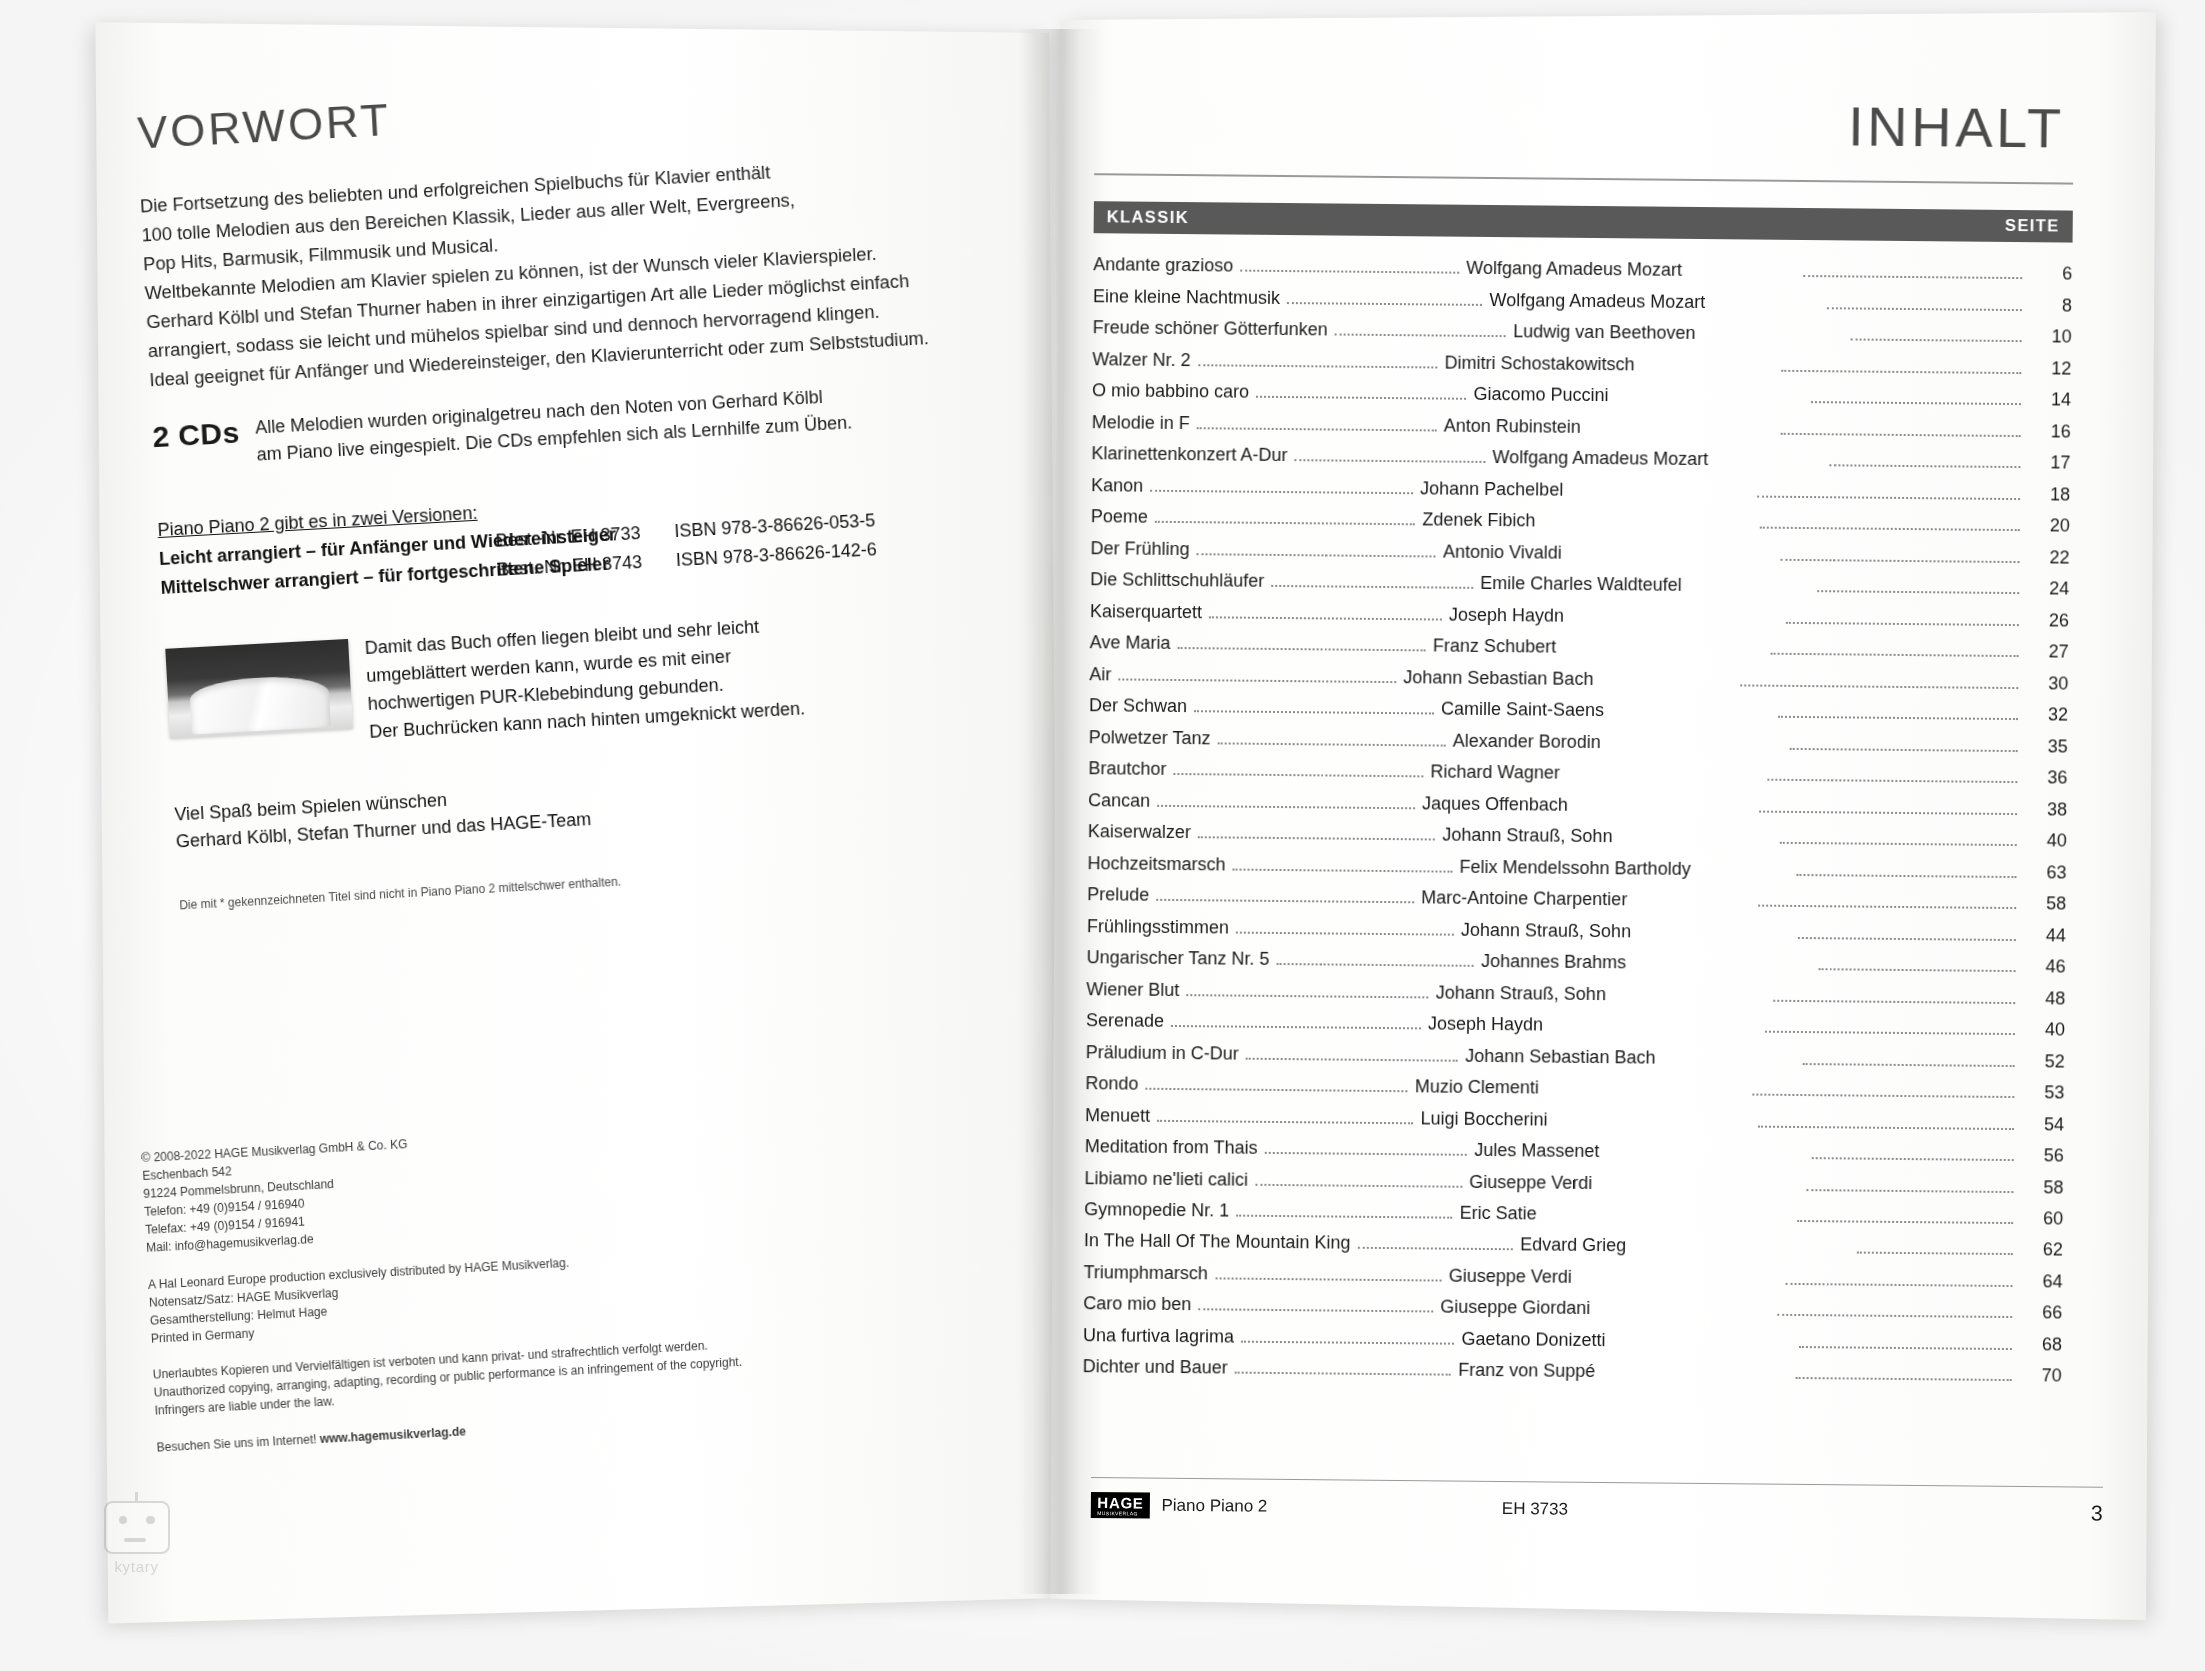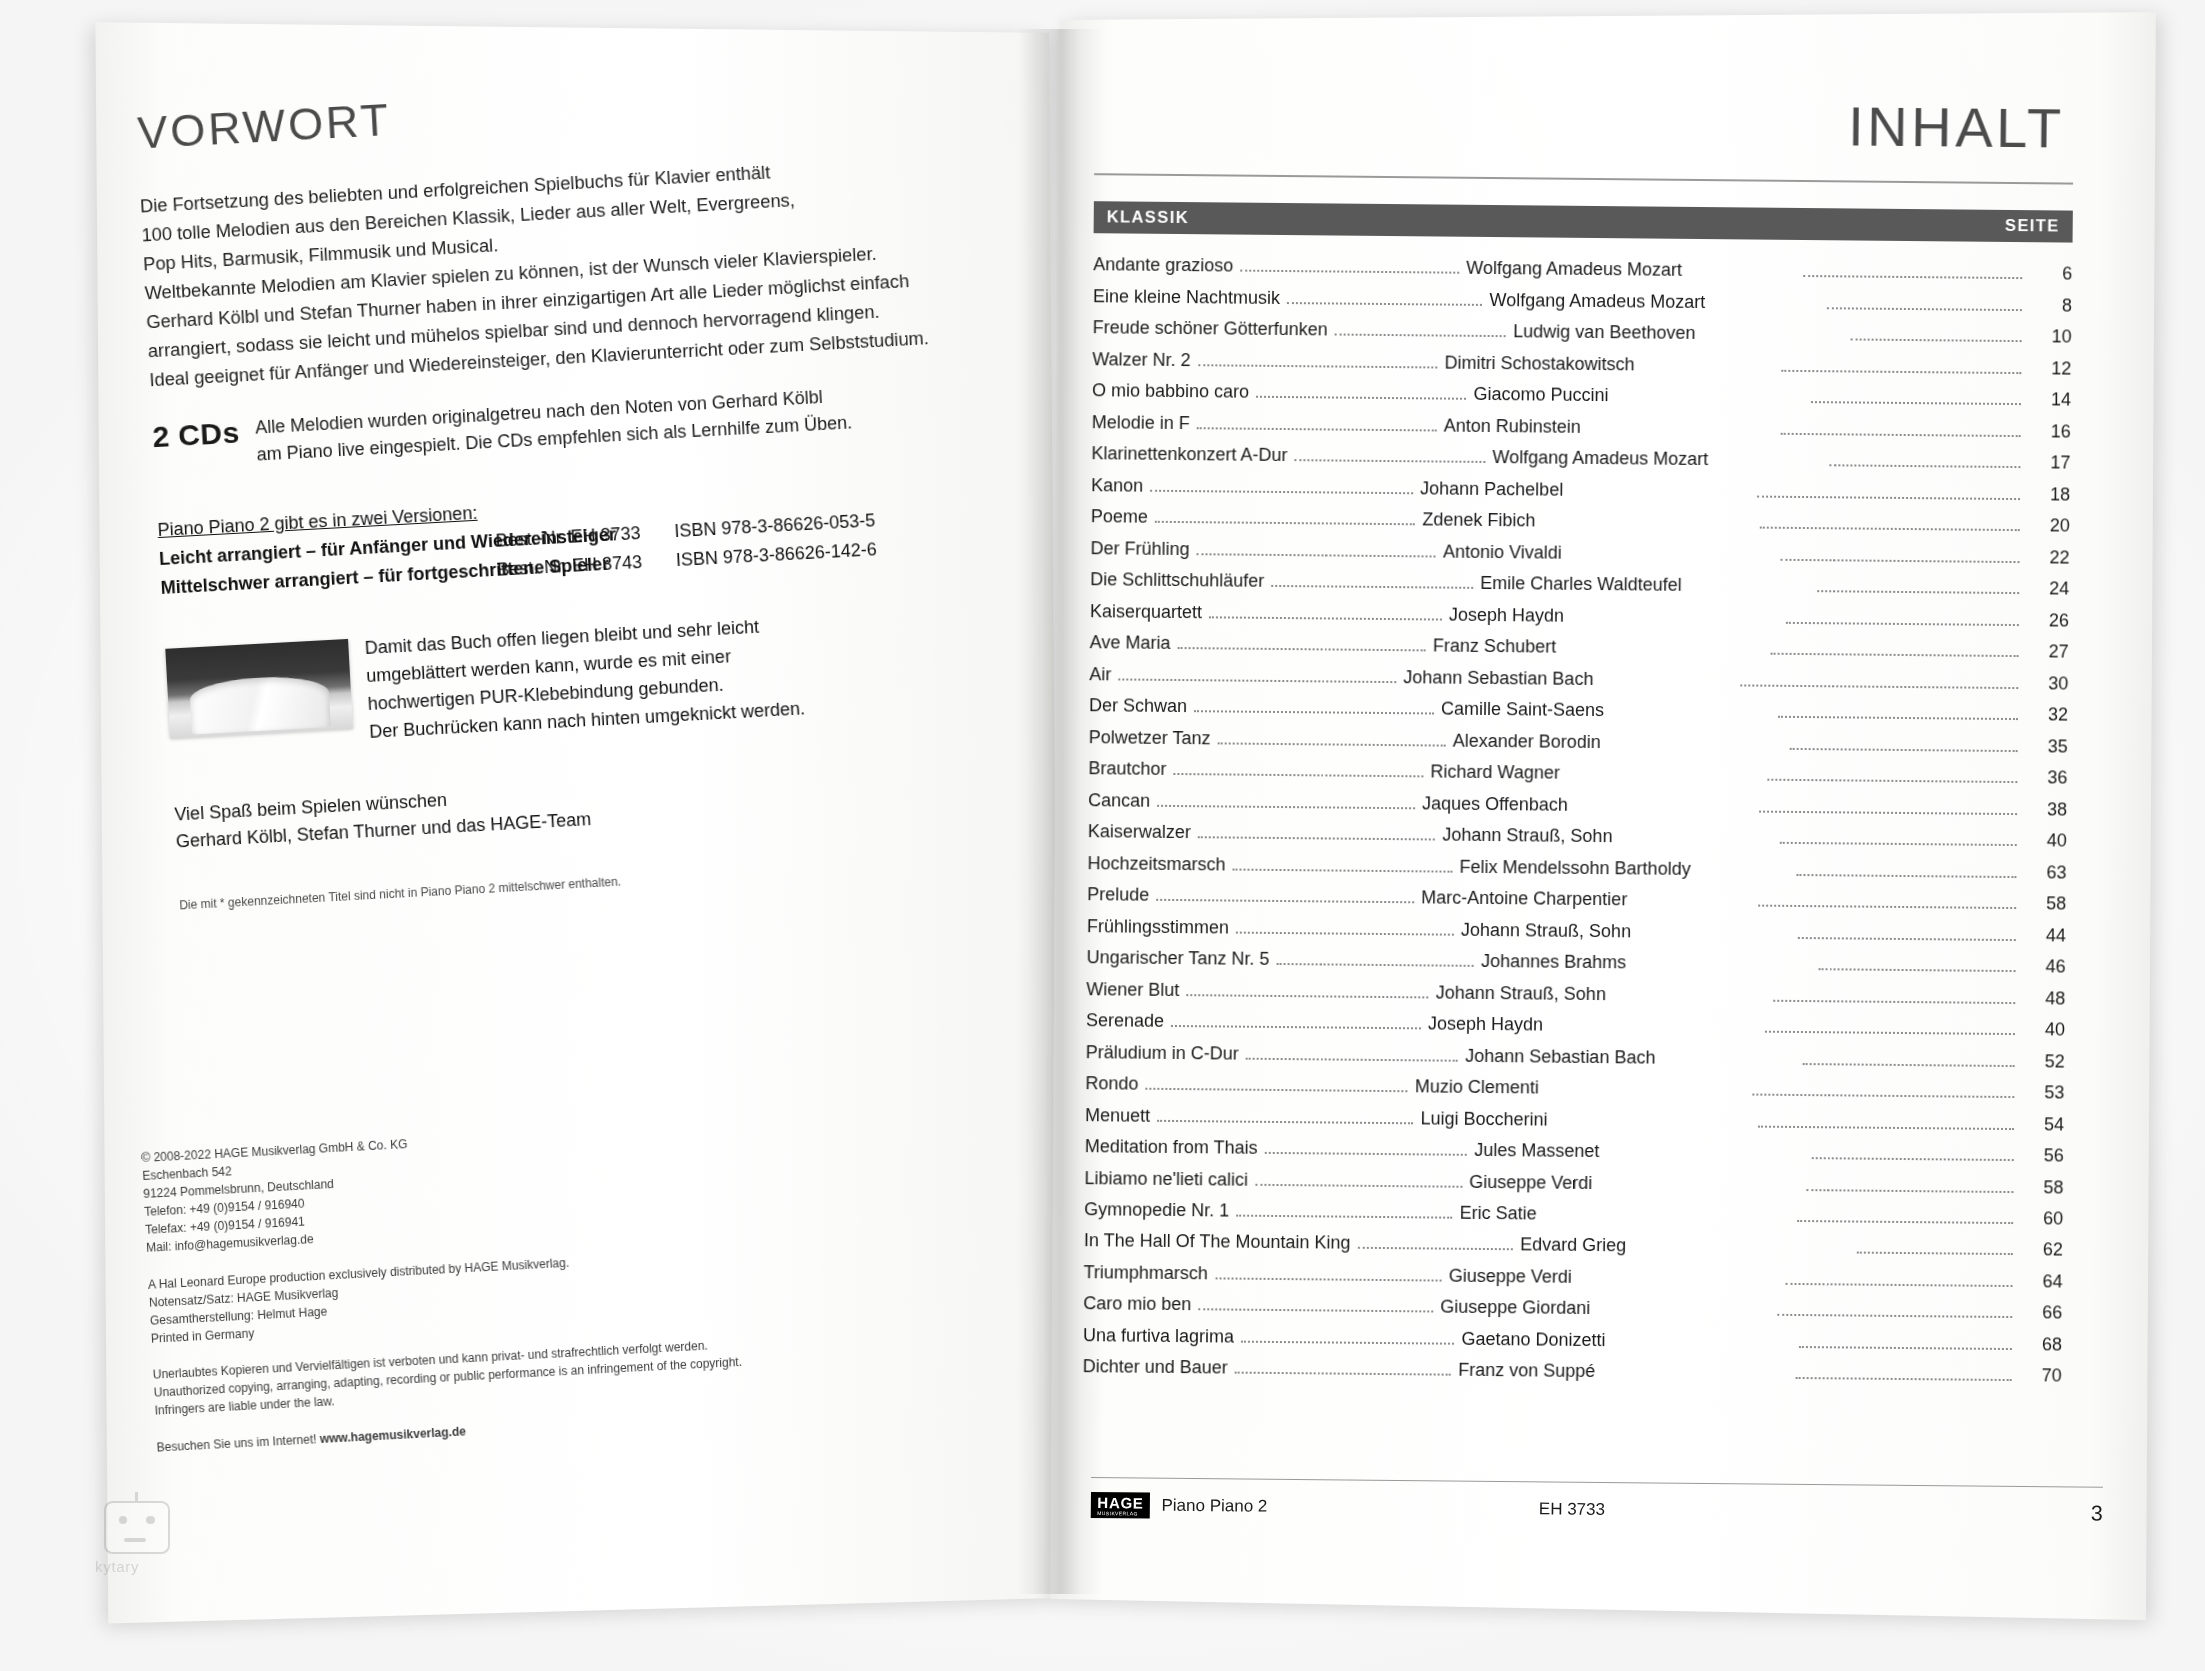--- a/index.html
+++ b/index.html
@@ -311,21 +311,21 @@
   .hage-logo small {
     display: block;
     font-size: 5px;
     letter-spacing: 0.4px;
     font-weight: 400;
     line-height: 5.7px;
   }
   .footer-book { margin-right: 0; }
   .footer-code {
     position: absolute;
-    left: 448px;
+    left: 411px;
   }
   .footer-pageno {
     margin-left: auto;
     font-size: 21.5px;
   }
 
   
   .watermark {
     position: absolute;
     left: 95px;
@@ -363,21 +363,21 @@
     background: #8a8a8a;
     border-radius: 2.2px;
   }
   .wm-ant {
     width: 2.9px;
     height: 8.6px;
     background: #8a8a8a;
     margin: 0 auto;
   }
   .wm-text {
-    text-align: left;
+    text-align: center;
     font-size: 15px;
     color: #8a8a8a;
     letter-spacing: 0.7px;
     margin-top: 4.3px;
     font-family: "Liberation Sans", sans-serif;
   }
 </style>
 </head>
 <body>
 

